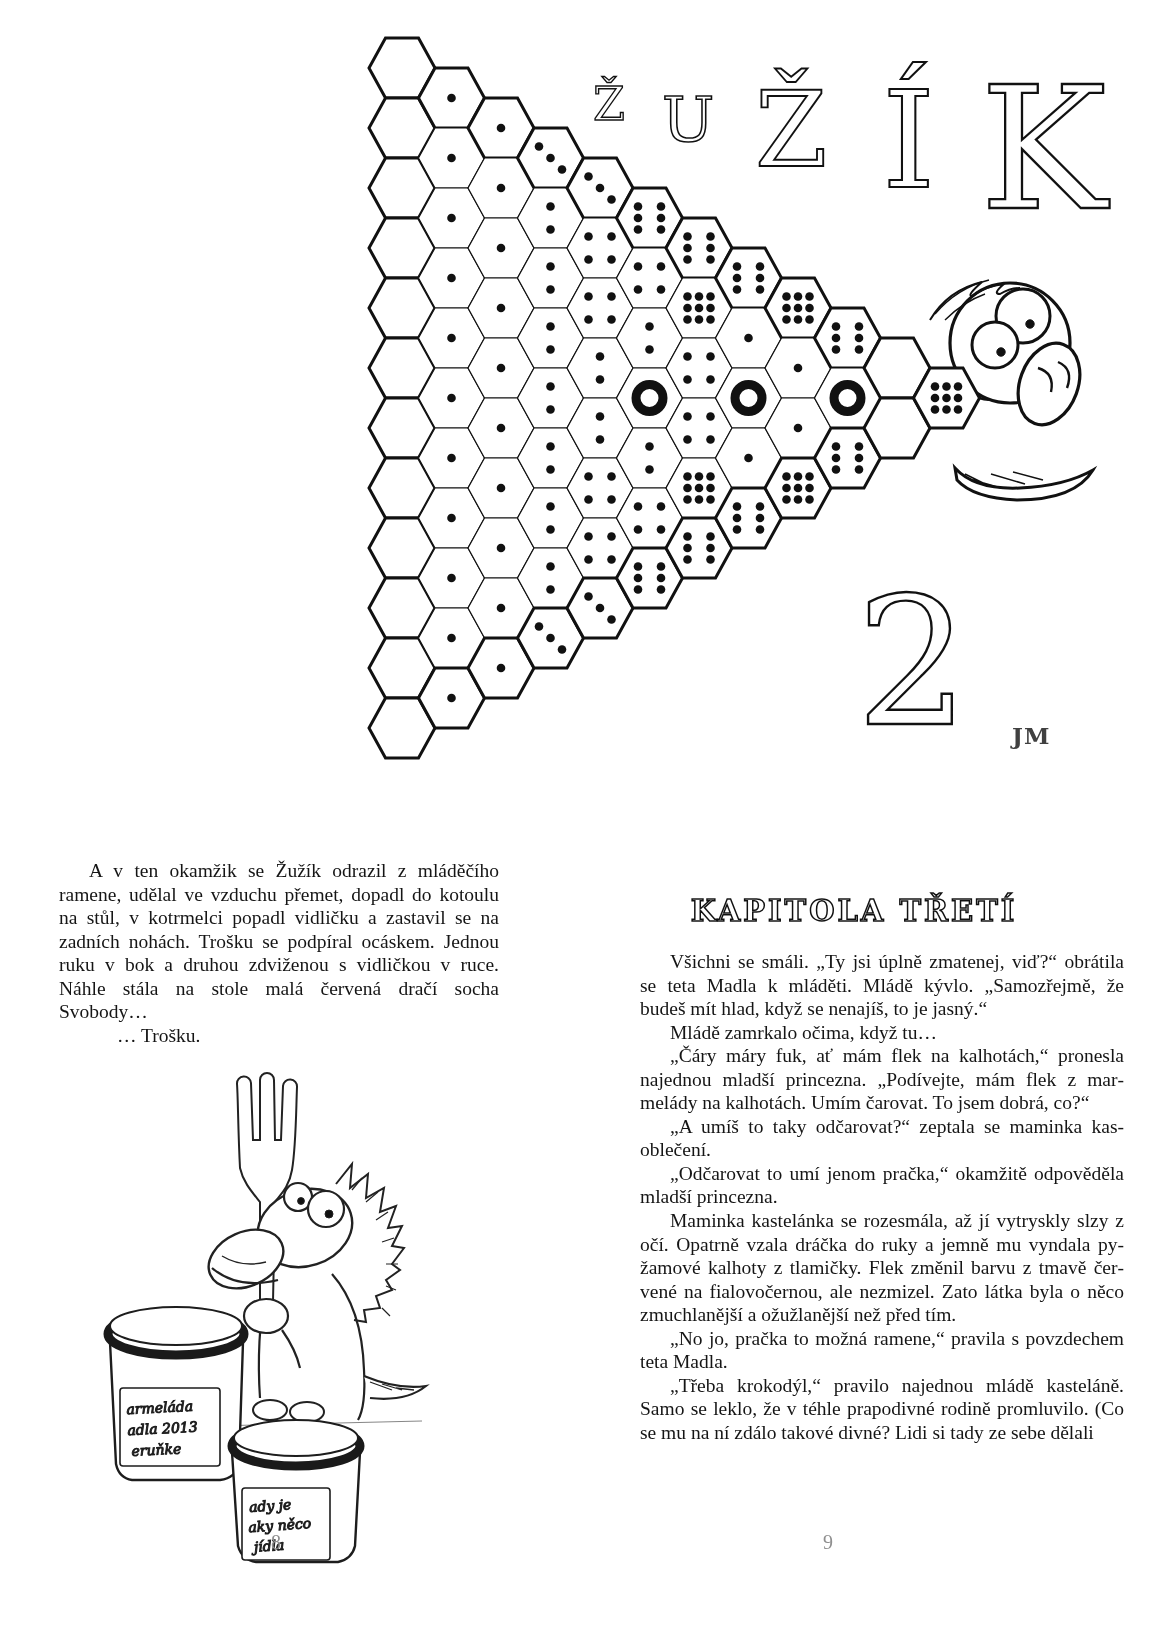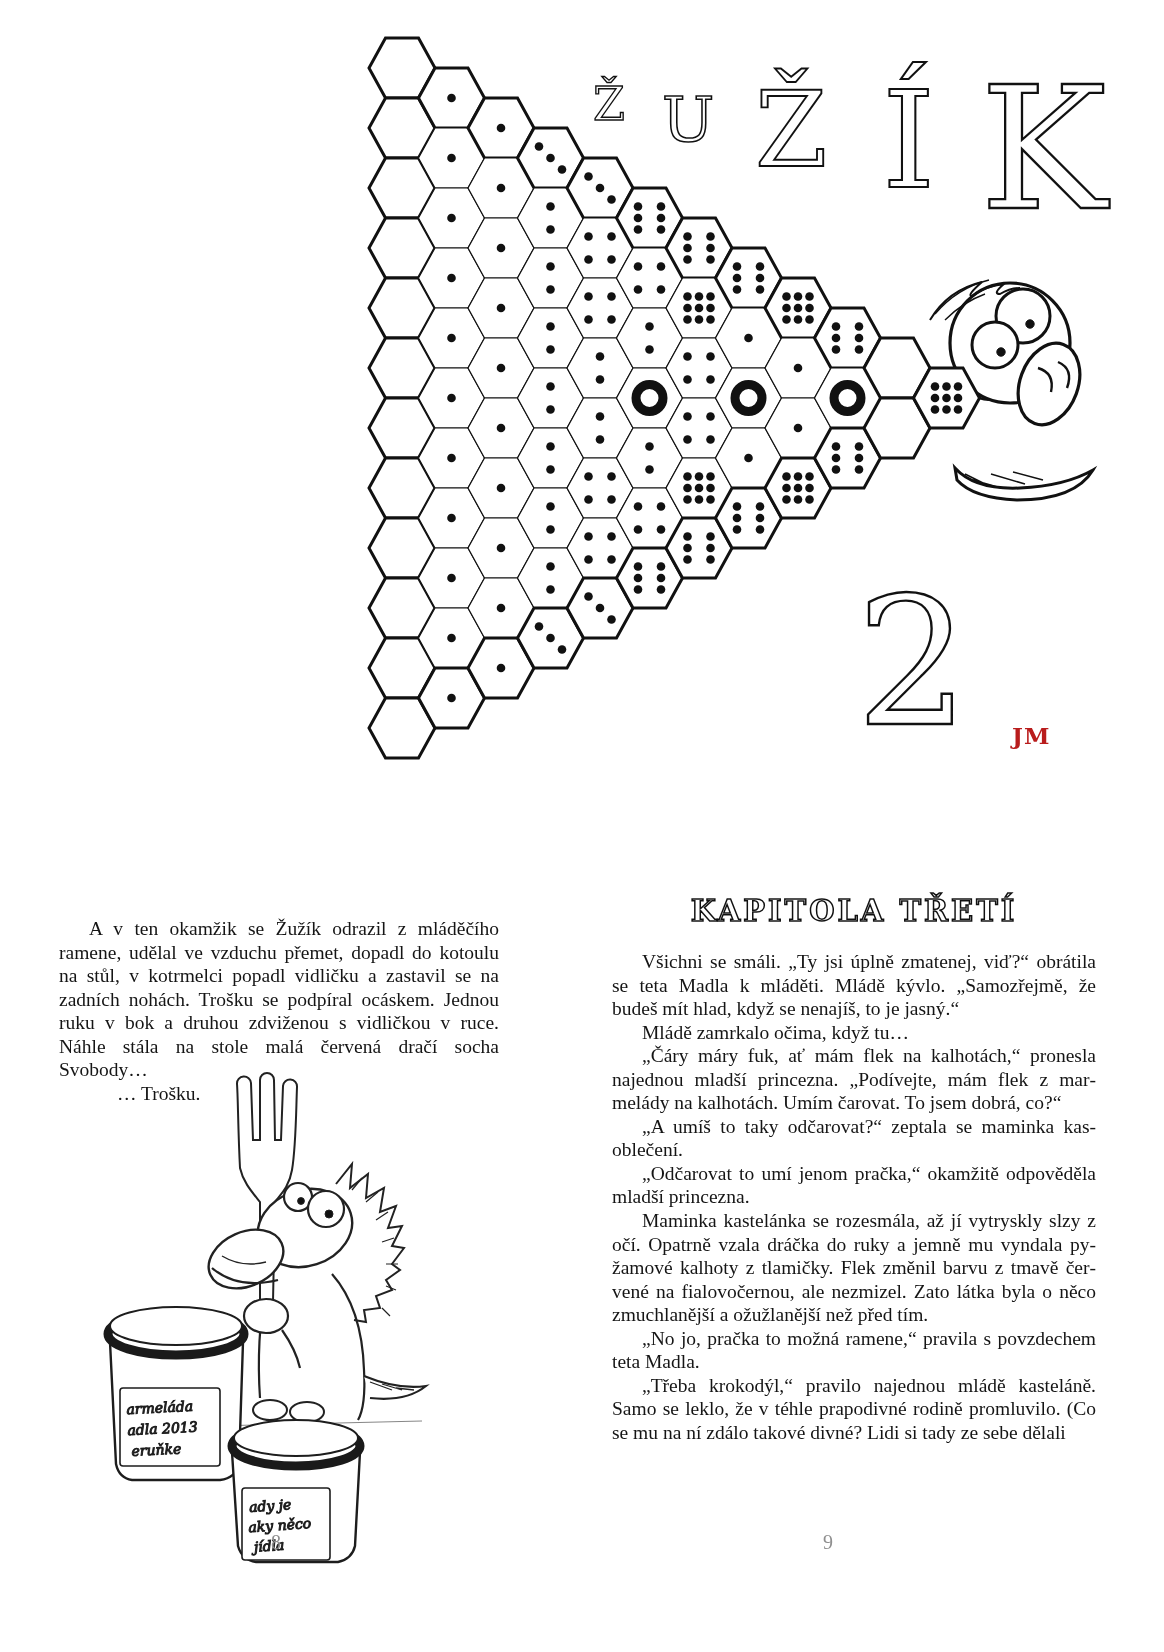--- a/index.html
+++ b/index.html
@@ -4,21 +4,21 @@
 <style>
   html,body{margin:0;padding:0;background:#e8e8e8;}
   .page{position:relative;width:1164px;height:1652px;background:#ffffff;overflow:hidden;
         font-family:"Liberation Serif", serif;color:#141414;}
   svg text{font-family:"DejaVu Serif", serif;}
   .abs{position:absolute;}
   .body-col{font-size:19.5px;line-height:23.55px;text-align:justify;color:#151515;}
   .body-col p{margin:0;text-indent:30px;hyphens:manual;-webkit-hyphens:manual;}
   .body-col p.ellip{text-indent:58px;}
   .pagenum{font-size:20px;color:#8f8f8f;text-align:center;width:40px;}
-  .initials{font-size:23px;font-weight:bold;font-family:"DejaVu Serif",serif;color:#b91c1c;letter-spacing:1px;}
+  .initials{font-size:23px;font-weight:bold;font-family:"DejaVu Serif",serif;color:#404040;letter-spacing:1px;}
   .outline-text{fill:#ffffff;stroke:#111111;}
   .lbl{font-size:14px;font-style:italic;fill:#1c1c1c;font-family:"DejaVu Serif",serif;}
 </style>
 </head>
 <body>
 
 <div class="page">
 
   <svg class="abs" style="left:355px;top:28px;" width="775" height="765" viewBox="0 0 775 765">
 
@@ -314,21 +314,21 @@
     <text class="outline-text" x="342" y="147" font-size="135" stroke-width="2.1">Í</text>
     <text class="outline-text" x="440" y="168" font-size="170" stroke-width="2.3">K</text>
   </svg>
 
   <svg class="abs" style="left:838px;top:572px;" width="160" height="175" viewBox="0 0 160 175">
     <text class="outline-text" x="18" y="152" font-size="178" stroke-width="2.4">2</text>
   </svg>
 
   <div class="abs initials" style="left:1012px;top:722px;">JM</div>
 
-  <div class="abs body-col" style="left:59px;top:917px;width:440px;">
+  <div class="abs body-col" style="left:59px;top:859px;width:440px;">
     <p>A v ten okamžik se Žužík odrazil z mláděčího ramene, udělal ve vzduchu přemet, dopadl do kotoulu na stůl, v ko­trmelci popadl vidličku a zastavil se na zadních nohách. Trošku se podpíral ocáskem. Jednou ruku v bok a druhou zdviženou s vidličkou v ruce. Náhle stála na stole malá čer­vená dračí socha Svobody…</p>
     <p class="ellip">… Trošku.</p>
   </div>
 
   <svg class="abs" style="left:70px;top:1050px;" width="400" height="525" viewBox="0 0 400 525">
     <g stroke="#222" fill="#fff">
       <path d="M60,378 L352,371" stroke-width="1" stroke-opacity="0.55" fill="none"></path>
 
       <path d="M196,236 Q186,290 190,348 M262,224 Q292,258 294,320 Q296,356 288,370" stroke-width="2.2" fill="none"></path>
 
@@ -379,21 +379,21 @@
         <text class="lbl" x="178" y="480">aky něco</text>
         <text class="lbl" x="182" y="500">jídla</text>
       </g>
     </g>
   </svg>
 
   <svg class="abs" style="left:610px;top:890px;" width="488" height="44" viewBox="0 0 488 44">
     <text class="outline-text" x="244" y="31" text-anchor="middle" font-size="29" font-weight="bold" letter-spacing="3" stroke-width="1.5">KAPITOLA TŘETÍ</text>
   </svg>
 
-  <div class="abs body-col" style="left:612px;top:950px;width:484px;">
+  <div class="abs body-col" style="left:640px;top:950px;width:484px;">
     <p>Všichni se smáli. „Ty jsi úplně zmatenej, viď?“ obrátila se teta Madla k mláděti. Mládě kývlo. „Samozřejmě, že budeš mít hlad, když se nenajíš, to je jasný.“</p>
     <p>Mládě zamrkalo očima, když tu…</p>
     <p>„Čáry máry fuk, ať mám flek na kalhotách,“ pronesla najednou mladší princezna. „Podívejte, mám flek z mar­melády na kalhotách. Umím čarovat. To jsem dobrá, co?“</p>
     <p>„A umíš to taky odčarovat?“ zeptala se maminka kas­oblečení.</p>
     <p>„Odčarovat to umí jenom pračka,“ okamžitě odpověděla mladší princezna.</p>
     <p>Maminka kastelánka se rozesmála, až jí vytryskly slzy z očí. Opatrně vzala dráčka do ruky a jemně mu vyndala py­žamové kalhoty z tlamičky. Flek změnil barvu z tmavě čer­vené na fialovočernou, ale nezmizel. Zato látka byla o něco zmuchlanější a ožužlanější než před tím.</p>
     <p>„No jo, pračka to možná ramene,“ pravila s povzdechem teta Madla.</p>
     <p>„Třeba krokodýl,“ pravilo najednou mládě kasteláně. Samo se leklo, že v téhle prapodivné rodině promluvilo. (Co se mu na ní zdálo takové divné? Lidi si tady ze sebe dělali</p>
   </div>
 

